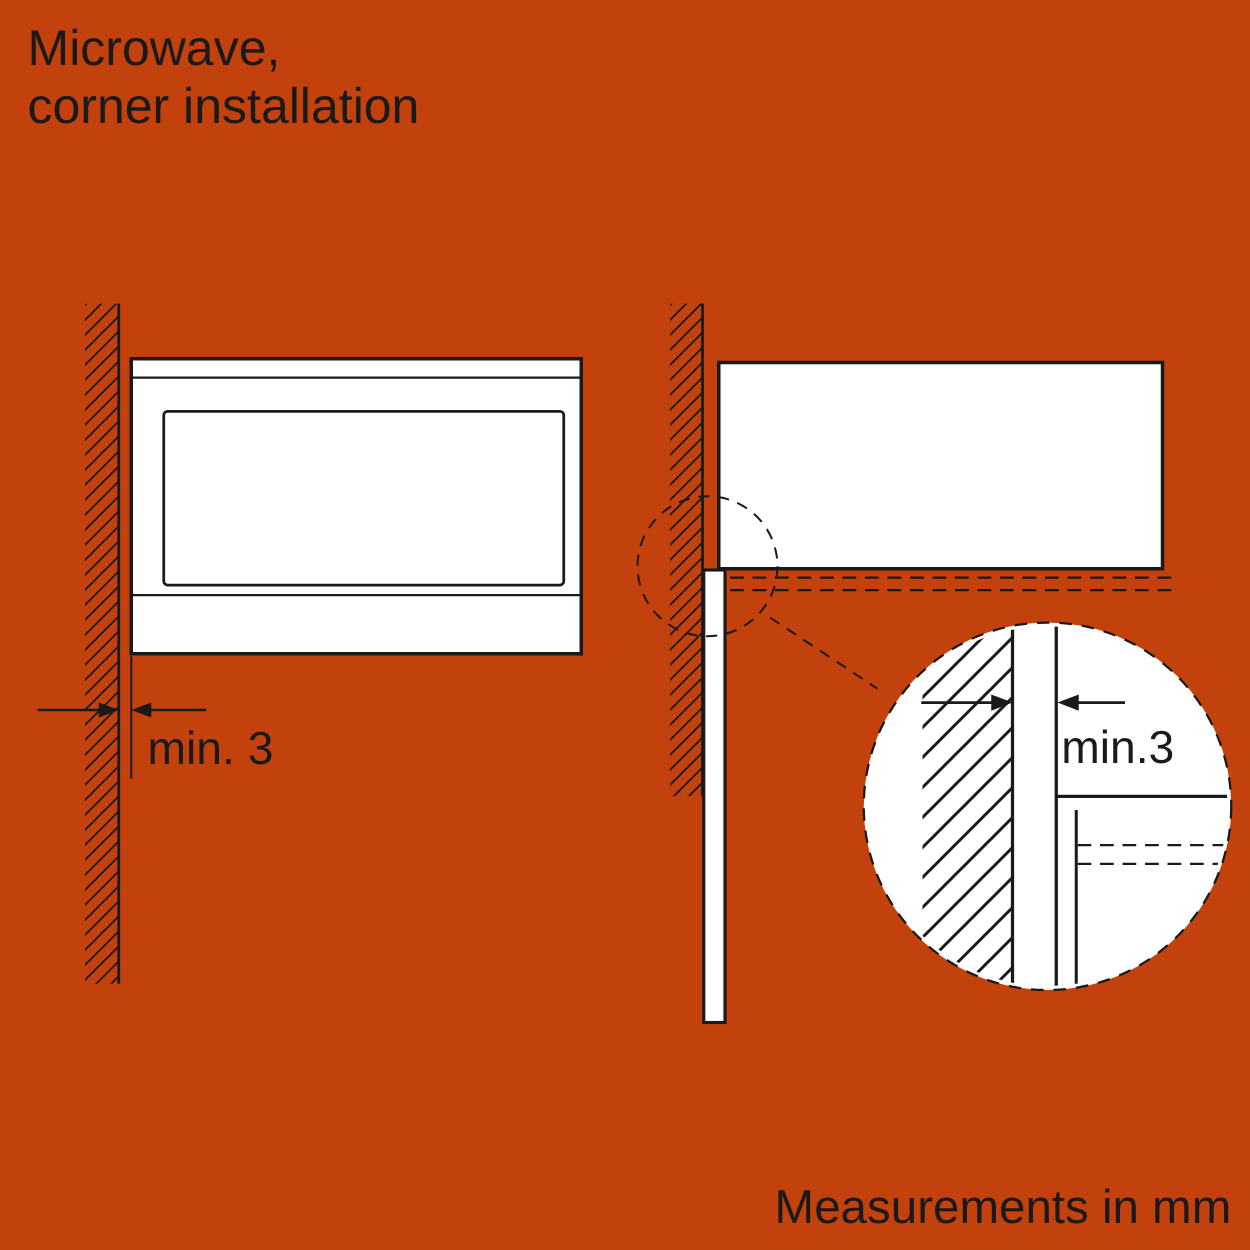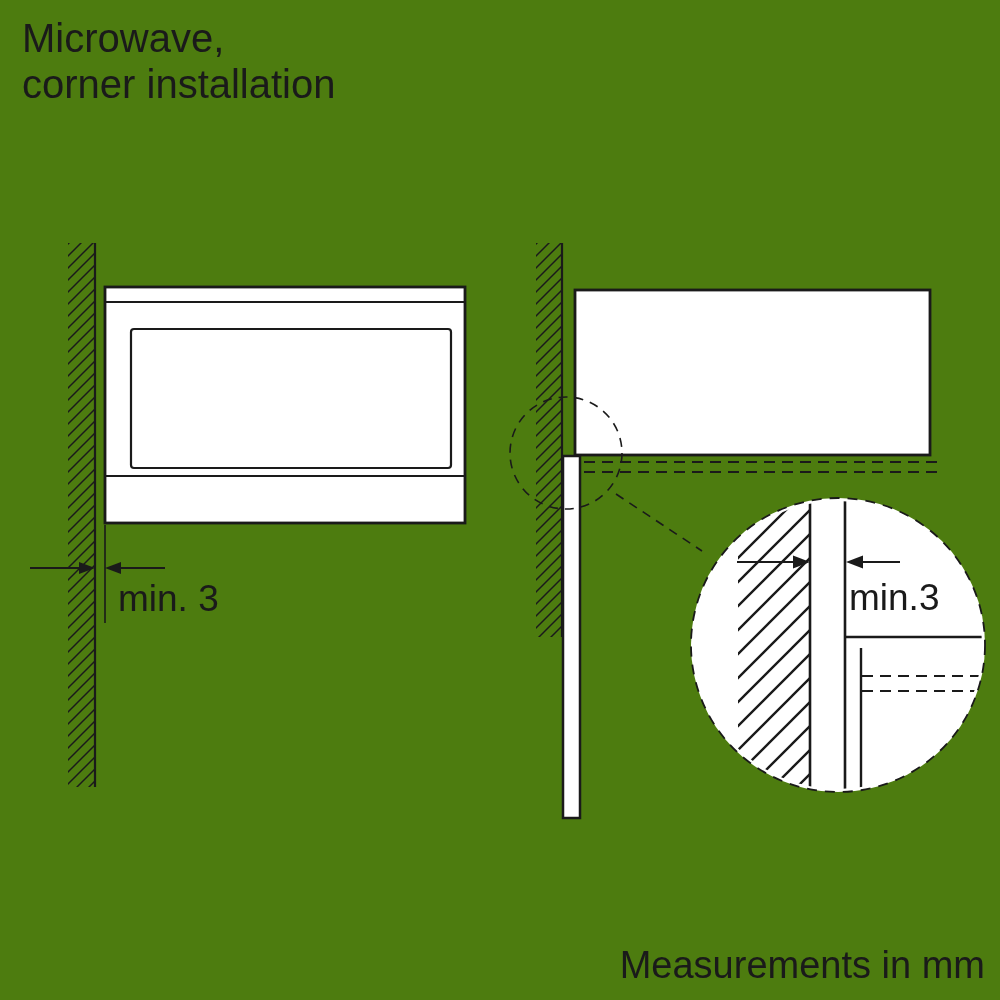--- a/index.html
+++ b/index.html
@@ -7,21 +7,21 @@
     padding: 0;
     background: #ffffff;
     width: 1000px;
     height: 1000px;
     font-family: "Liberation Sans", sans-serif;
   }
   .canvas {
     position: relative;
     width: 1000px;
     height: 1000px;
-    background: #4d7c0f;
+    background: #c2410c;
     overflow: hidden;
   }
   svg { display: block; }
   text {
     font-family: "Liberation Sans", sans-serif;
     fill: #1a1a1a;
   }
   .title-text { font-size: 40px; font-weight: 400; }
   .dim-text   { font-size: 37px; font-weight: 400; }
   .footer-text{ font-size: 38px; font-weight: 400; }

